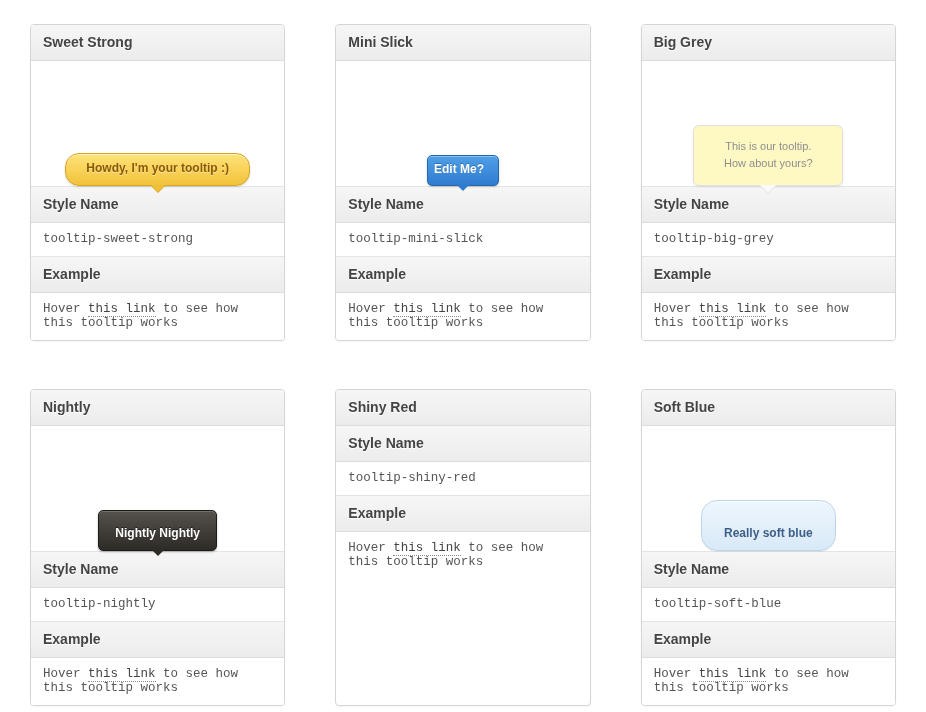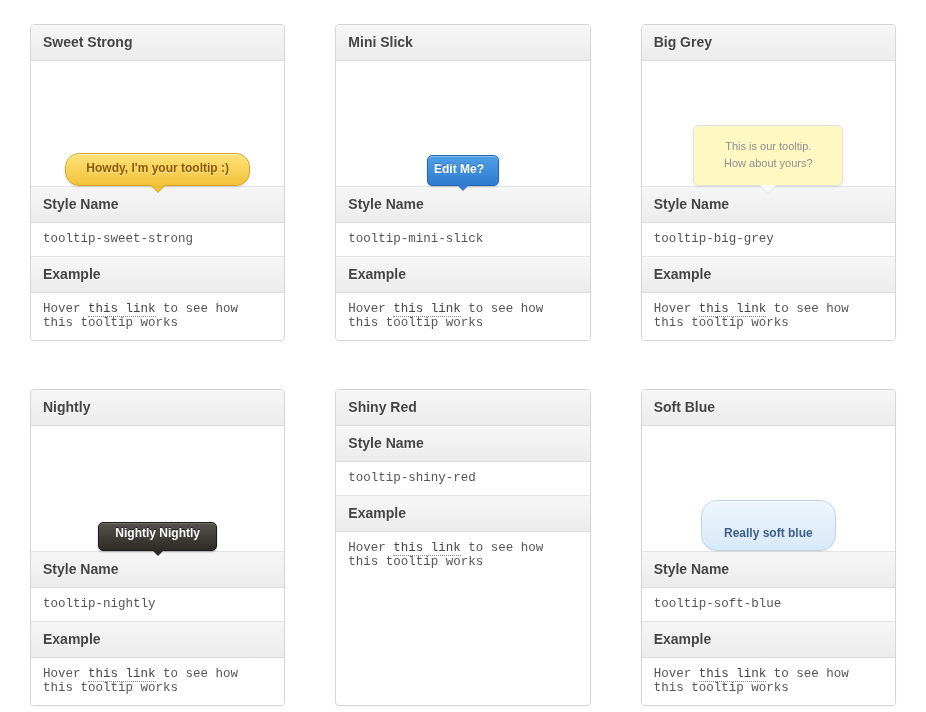--- a/index.html
+++ b/index.html
@@ -127,21 +127,21 @@
   .tt-biggrey .arrow {
     bottom: -8px;
     border-left: 8px solid transparent;
     border-right: 8px solid transparent;
     border-top: 8px solid #fafafa;
     filter: drop-shadow(0 1px 0 #e0e0e0);
   }
 
   
   .tt-nightly {
-    padding: 3px 16px 8px 16px;
+    padding: 15px 16px 8px 16px;
     border-radius: 5px;
     color: #fff;
     font-weight: 700;
     font-size: 12px;
     text-shadow: 0 -1px 0 rgba(0,0,0,0.6);
     background: linear-gradient(#55514b, #2e2b27);
     border: 1px solid #1e1c19;
     box-shadow: inset 0 1px 0 rgba(255,255,255,0.18), 0 1px 2px rgba(0,0,0,0.3);
   }
   .tt-nightly .arrow {

